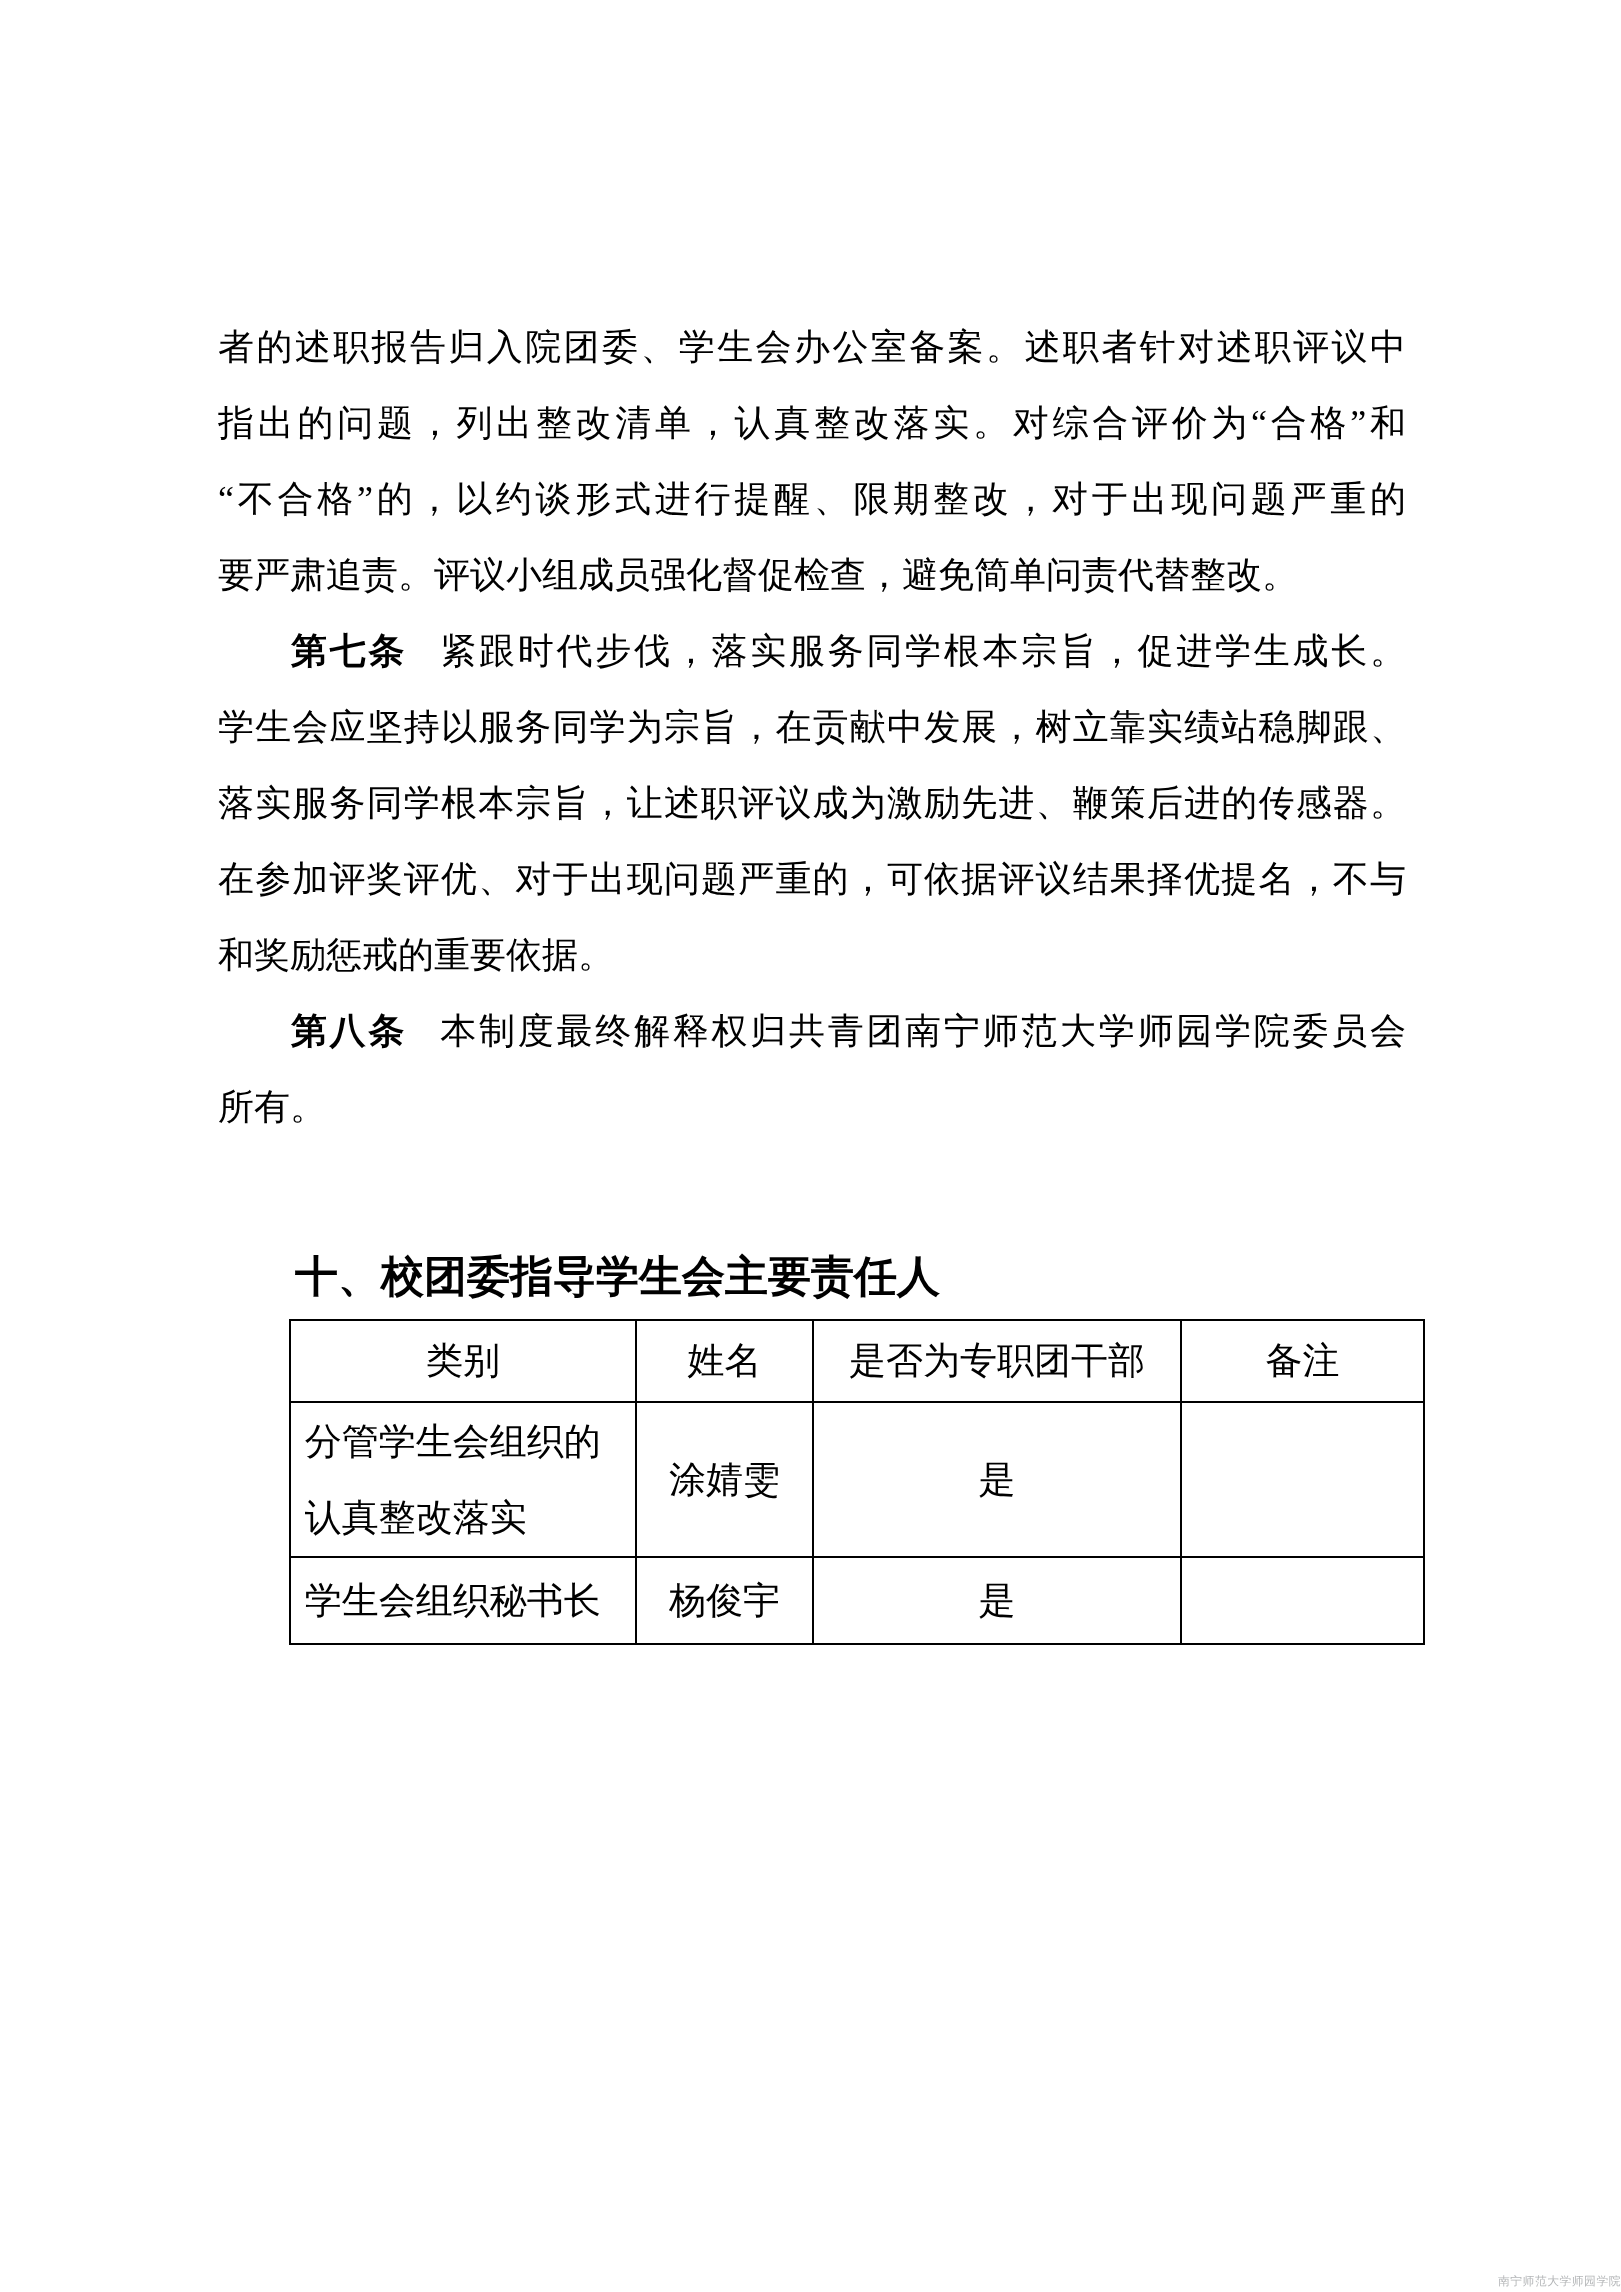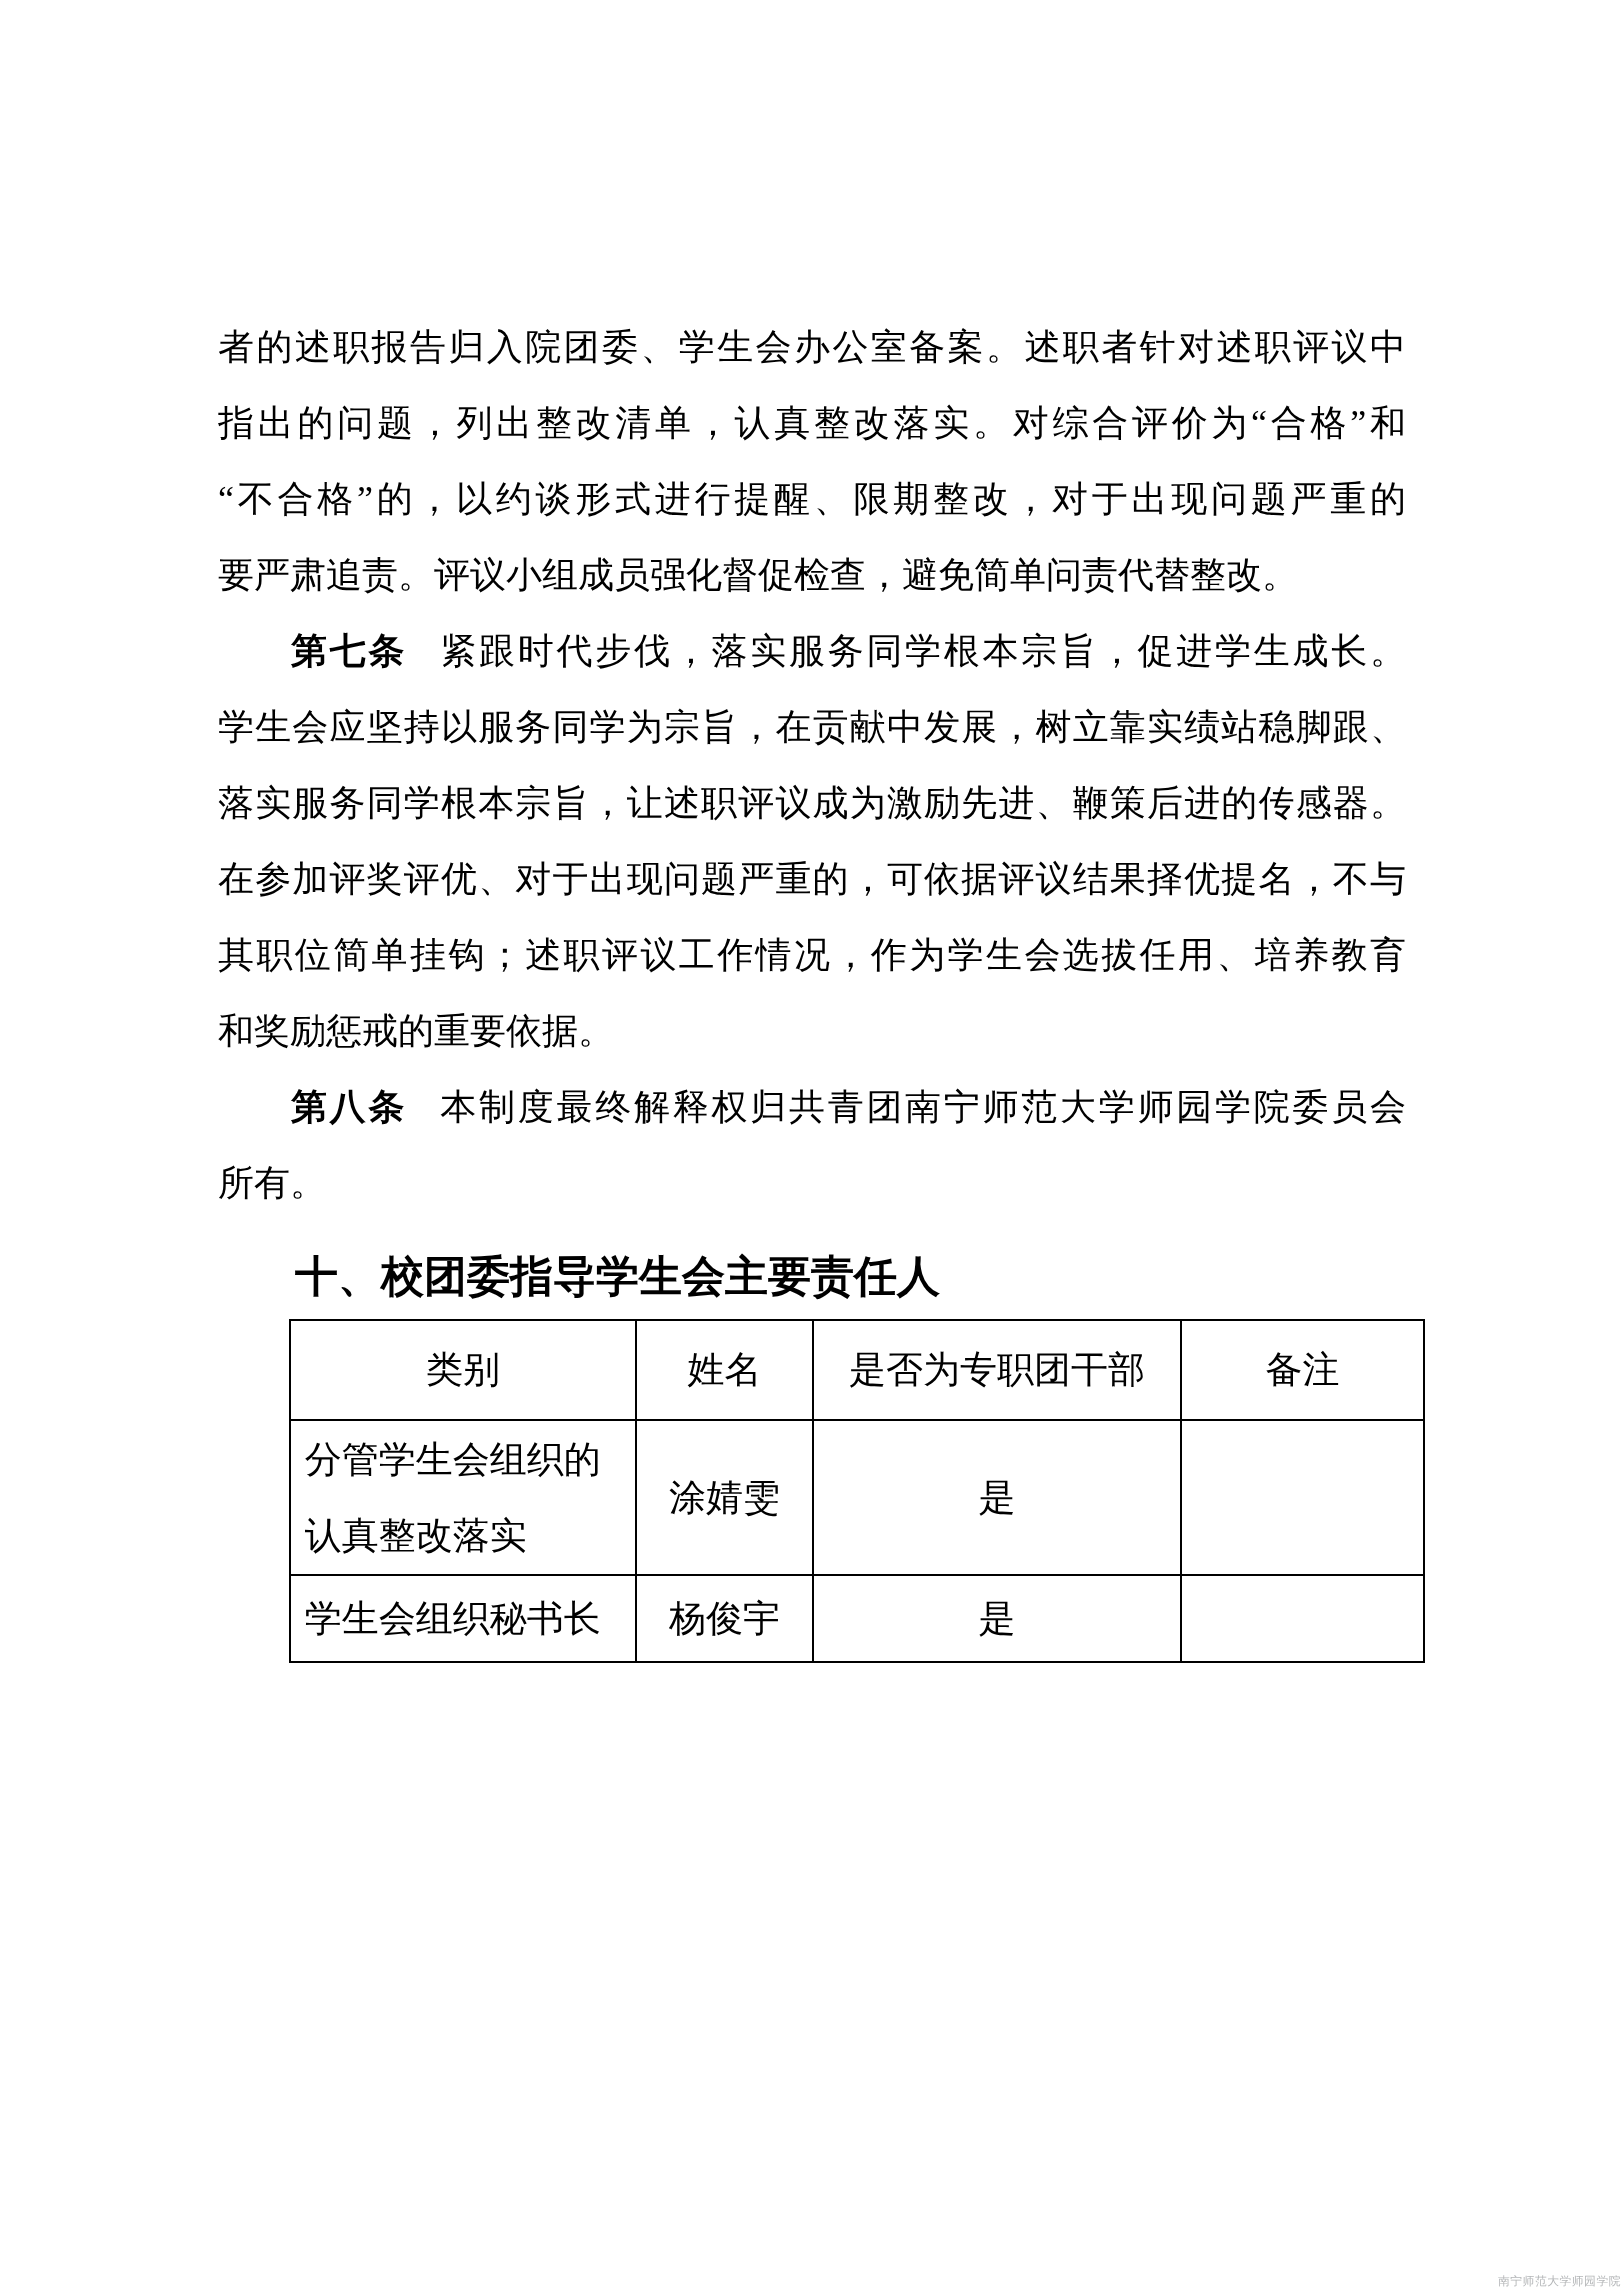--- a/index.html
+++ b/index.html
@@ -71,21 +71,21 @@
     color: #000000;
   }
   table.resp-table th,
   table.resp-table td {
     border: 2px solid #000000;
     padding: 0;
     font-weight: normal;
     vertical-align: middle;
     overflow: hidden;
   }
-  tr.header-row { height: 100px; }
+  tr.header-row { height: 82px; }
   tr.data-row-1 { height: 155px; }
   tr.data-row-2 { height: 87px; }
   tr.data-row-1 td { border-bottom-width: 2.9px; }
   .cell-center { text-align: center; }
   .cell-left   { text-align: left; padding-left: 13.7px !important; }
   .cat-line {
     line-height: 76px;
     height: 76px;
     white-space: nowrap;
   }
@@ -108,21 +108,20 @@
   <div class="body-text">
     <div class="line just">者的述职报告归入院团委、学生会办公室备案。述职者针对述职评议中</div>
     <div class="line just">指出的问题，列出整改清单，认真整改落实。对综合评价为“合格”和</div>
     <div class="line just">“不合格”的，以约谈形式进行提醒、限期整改，对于出现问题严重的</div>
     <div class="line end">要严肃追责。评议小组成员强化督促检查，避免简单问责代替整改。</div>
 
     <div class="line just indent"><span class="lead">第七条</span><span>紧跟时代步伐，落实服务同学根本宗旨，促进学生成长。</span></div>
     <div class="line just">学生会应坚持以服务同学为宗旨，在贡献中发展，树立靠实绩站稳脚跟、</div>
     <div class="line just">落实服务同学根本宗旨，让述职评议成为激励先进、鞭策后进的传感器。</div>
     <div class="line just">在参加评奖评优、对于出现问题严重的，可依据评议结果择优提名，不与</div>
-    <div class="line just">其职位简单挂钩；述职评议工作情况，作为学生会选拔任用、培养教育</div>
     <div class="line end">和奖励惩戒的重要依据。</div>
 
     <div class="line just indent"><span class="lead">第八条</span><span>本制度最终解释权归共青团南宁师范大学师园学院委员会</span></div>
     <div class="line end">所有。</div>
   </div>
 
   <div class="section-heading">十、校团委指导学生会主要责任人</div>
 
   <table class="resp-table">
     <colgroup>

